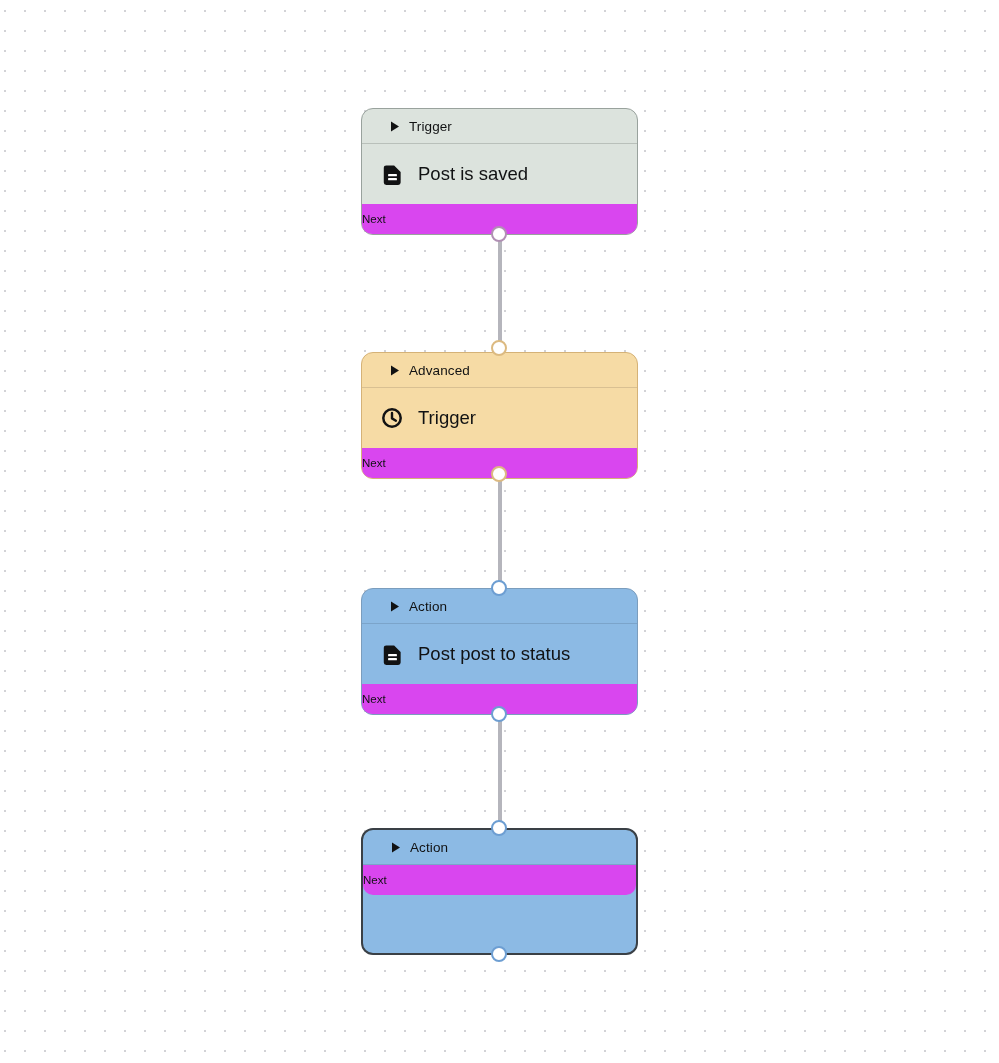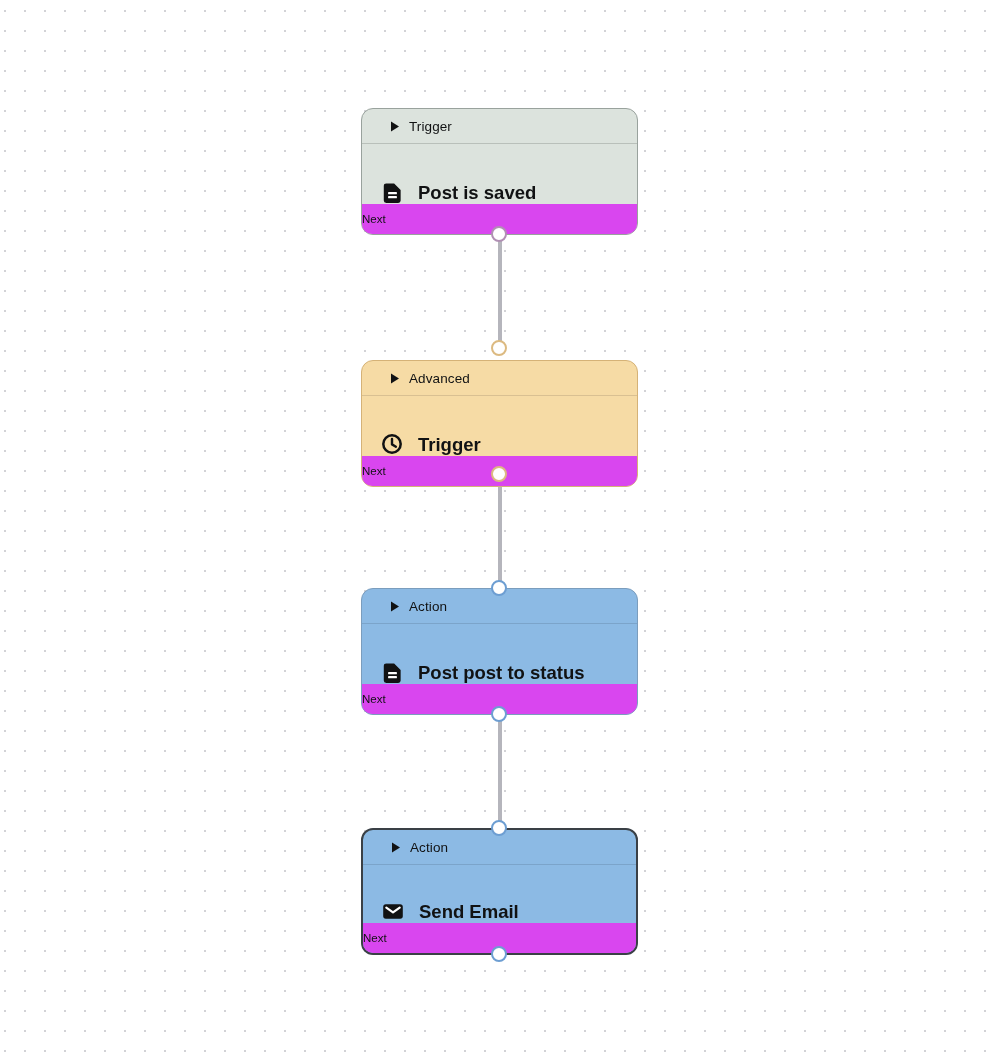--- a/index.html
+++ b/index.html
@@ -40,21 +40,21 @@
     box-sizing: border-box;
     border-radius: 12px;
     background: var(--fill, #eee);
     border: 1px solid var(--border, #999);
     z-index: 2;
     display: flex;
     flex-direction: column;
   }
   .node.selected { border-width: 2px; }
   .node.n1 { top: 108px; }
-  .node.n2 { top: 360px; }
+  .node.n2 { top: 352px; }
   .node.n3 { top: 588px; }
   .node.n4 { top: 828px; }
 
   .node-header {
     height: 35px;
     box-sizing: border-box;
     display: flex;
     align-items: center;
     padding: 0 28px;
     border-bottom: 1px solid var(--divider, #aaa);
@@ -69,23 +69,22 @@
     align-items: center;
   }
   .node-category {
     font-size: 13.5px;
     color: #111213;
     letter-spacing: 0.1px;
   }
   .node-body {
     flex: 1 1 auto;
     display: flex;
-    align-items: flex-end;
+    align-items: center;
     padding: 0 18px;
-    font-weight: bold;
   }
   .body-icon {
     width: 24px;
     height: 24px;
     margin-right: 14px;
     display: inline-flex;
     align-items: center;
     justify-content: center;
     flex: 0 0 auto;
   }
@@ -208,29 +207,20 @@
 
   <div class="node n4 selected" style="--fill: #8cbae4; --border: #3a4046; --divider: #7ba4ca;">
     <div class="node-header">
       <span class="tri-icon">
         <svg width="10" height="11" viewBox="0 0 10 11">
             <polygon points="1,0.5 9,5.5 1,10.5" fill="#111213"></polygon>
           </svg>
       </span>
       <span class="node-category">Action</span>
     </div>
-    <div class="node-body">
-      <span class="body-icon">
-        <svg width="25" height="25" viewBox="0 0 24 24">
-          <rect x="2.2" y="4.8" width="19.6" height="14.4" rx="2.6" fill="#111213"></rect>
-          <path d="M5.3 8.1 L12 12.9 L18.7 8.1" fill="none" stroke="#ffffff" stroke-width="2.2" stroke-linecap="round" stroke-linejoin="round"></path>
-        </svg>
-      </span>
-      <span class="node-label">Send Email</span>
-    </div>
     <div class="node-footer">
       <span class="next-label">Next</span>
     </div>
   </div>
 
   <div class="port p-out-1" style="--port: #b190b4;"></div>
   <div class="port p-in-2" style="--port: #dcba81;"></div>
   <div class="port p-out-2" style="--port: #dcba81;"></div>
   <div class="port p-in-3" style="--port: #6d9ed2;"></div>
   <div class="port p-out-3" style="--port: #6d9ed2;"></div>

